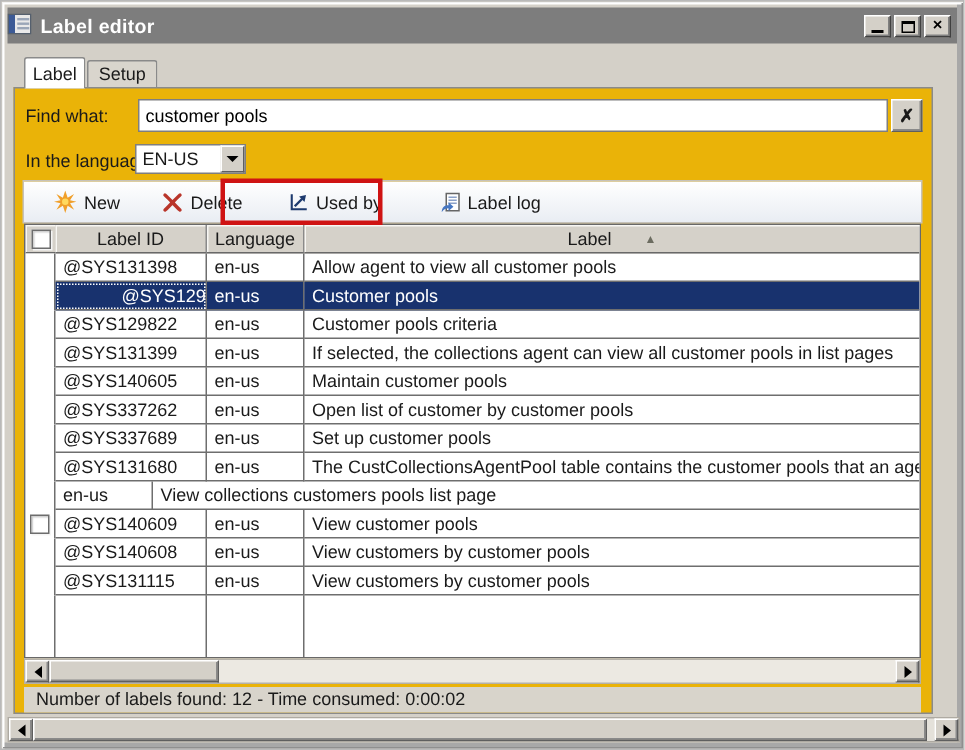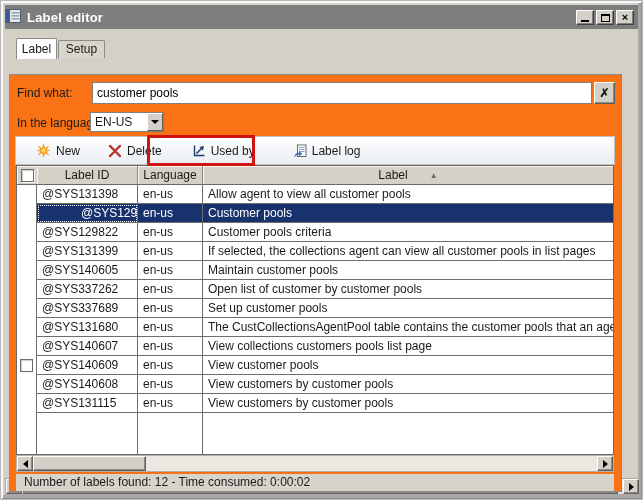--- a/index.html
+++ b/index.html
@@ -23,21 +23,21 @@
   .glyph-close { font-weight:bold; font-size:11px; line-height:1; color:#000; font-family:"Liberation Sans",sans-serif; }
 
   
   .tab { position:absolute; text-align:center; font-size:12px; cursor:default; }
   .tab-active { left:15px; top:37px; width:41px; height:21px; background:#ffffff;
     border:1px solid #8a8a8a; border-bottom:none; border-radius:2px 2px 0 0; z-index:3; line-height:20px; }
   .tab-inactive { left:57px; top:39px; width:47px; height:18px; background:#d9d5cd;
     border:1px solid #8a8a8a; border-bottom:none; border-radius:2px 2px 0 0; z-index:1; line-height:17px; }
 
   
-  .tabpage { position:absolute; left:8px; top:73px; width:613px; height:418px; background:#f97316;
+  .tabpage { position:absolute; left:8px; top:57px; width:613px; height:418px; background:#eab308;
     border:1px solid #8a8a8a; z-index:2; }
 
   .lbl { position:absolute; font-size:12px; color:#1a1a1a; }
   .find-label { left:7px; top:11px; }
   .lang-label { left:7px; top:41px; }
 
   .find-input { position:absolute; left:82px; top:7px; width:500px; height:22px;
     border:1px solid #7f7f7f; background:#fff; font-family:"Liberation Sans",sans-serif; font-size:12px; padding:0 4px; outline:none; }
   .clear-btn { position:absolute; left:584px; top:7px; width:21px; height:22px; background:#d4d0c8;
     border:1px solid; border-color:#ffffff #5f5f5f #5f5f5f #ffffff; box-shadow: inset -1px -1px 0 #8a8a8a;
@@ -238,21 +238,20 @@
             <div class="cell c-id">@SYS337689</div>
             <div class="cell c-lang">en-us</div>
             <div class="cell c-label">Set up customer pools</div>
           </div><div class="grid-row">
             <div class="cell gutter"></div>
             <div class="cell c-id">@SYS131680</div>
             <div class="cell c-lang">en-us</div>
             <div class="cell c-label">The CustCollectionsAgentPool table contains the customer pools that an agent can us</div>
           </div><div class="grid-row">
             <div class="cell gutter"></div>
-            <div class="cell c-id">@SYS140607</div>
             <div class="cell c-lang">en-us</div>
             <div class="cell c-label">View collections customers pools list page</div>
           </div><div class="grid-row">
             <div class="cell gutter">
               <div class="checkbox"></div>
             </div>
             <div class="cell c-id">@SYS140609</div>
             <div class="cell c-lang">en-us</div>
             <div class="cell c-label">View customer pools</div>
           </div><div class="grid-row">

